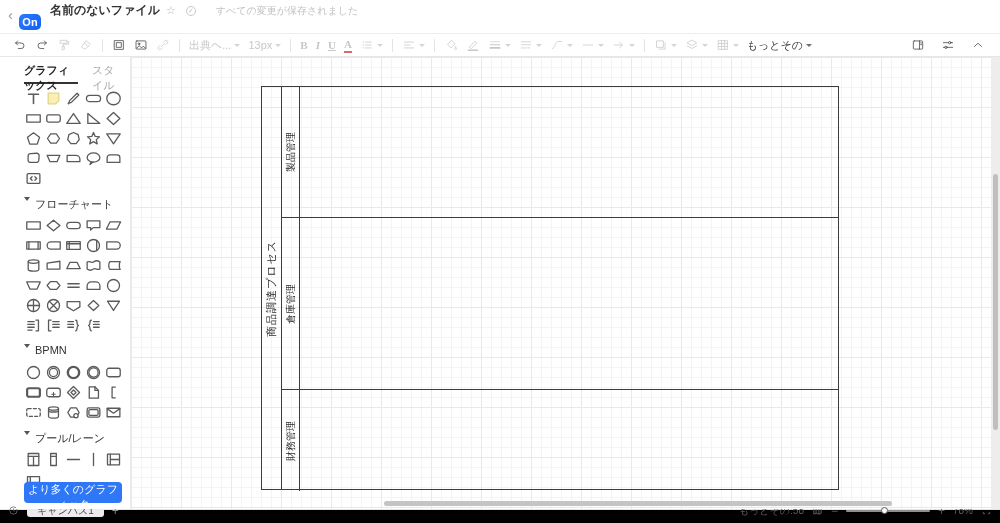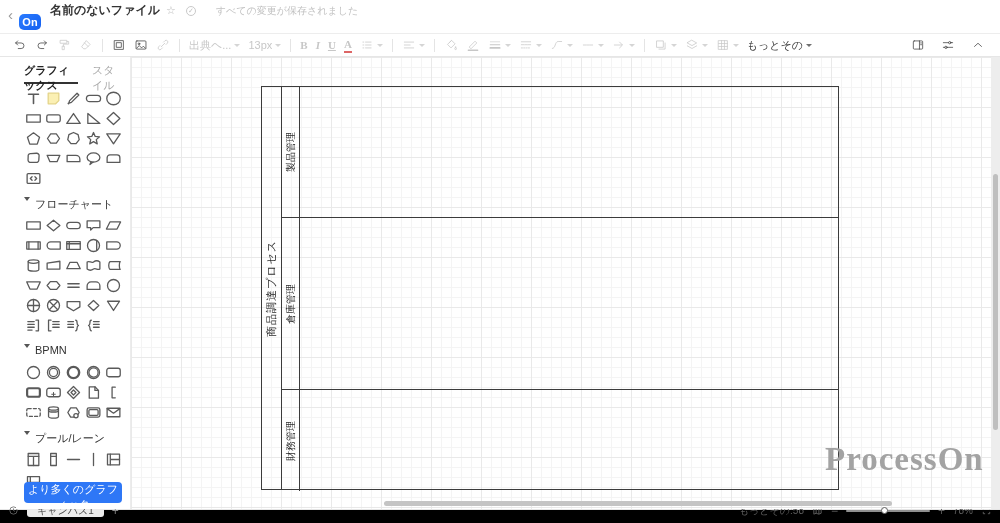--- a/index.html
+++ b/index.html
@@ -720,21 +720,20 @@
               <div class="lane-content"></div>
             </div>
             <div class="lane" style="height: 101px; flex: 0 0 101px;">
               <div class="lane-label">
                 <span class="vtext">財務管理</span>
               </div>
               <div class="lane-content"></div>
             </div>
           </div>
       </div>
-      <div class="watermark">ProcessOn</div>
       <div class="v-gutter"></div>
       <div class="vscroll"></div>
       <div class="hscroll"></div>
     </div>
   </div>
 
   <footer class="statusbar">
     <div class="sb-left">
       <span class="sb-icon">
           <svg viewBox="0 0 24 24" fill="none" stroke="currentColor" stroke-width="1.8">

